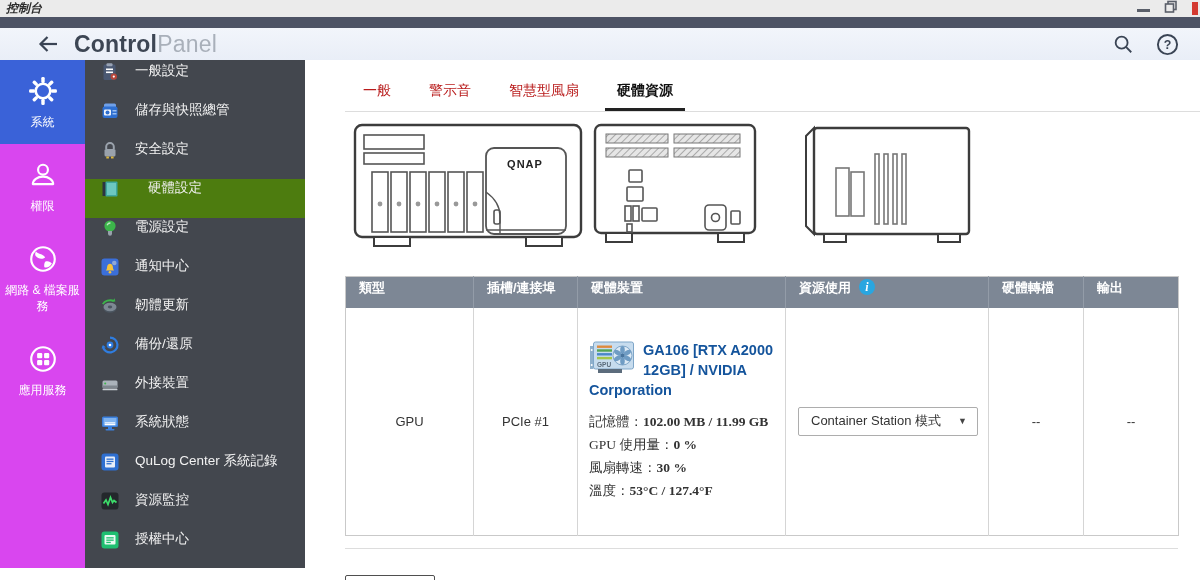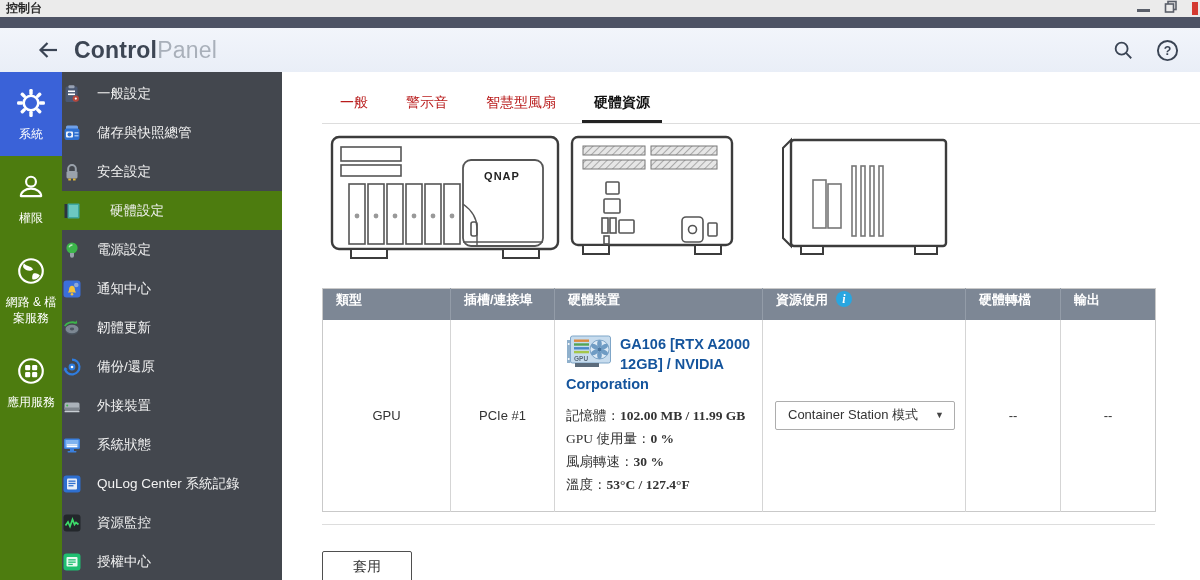--- a/index.html
+++ b/index.html
@@ -1,56 +1,56 @@
 <!DOCTYPE html>
 <html><head>
 <meta charset="utf-8">
 <style>
   * { margin:0; padding:0; box-sizing:border-box; }
   html,body { width:1200px; height:580px; overflow:hidden;
     font-family:"Liberation Sans","DejaVu Sans",sans-serif; background:#fff; }
 
   
   .titlebar { height:17px; background:#ebebeb; display:flex; align-items:center;
-    padding-left:6px; position:relative; }
+    padding-left:6px; position:relative;font-style:italic; }
   .titlebar .win-title { font-size:12px; font-weight:bold; color:#2b2b2b; }
   .win-controls { position:absolute; right:0; top:0; height:17px; display:flex;
     align-items:center; gap:14px; padding-right:2px; }
   .min-icon { width:13px; height:3px; background:#5a5f6a; margin-bottom:-4px; }
   .close-sliver { width:6px; height:13px; background:#d43a31; }
 
   
   .appbar { height:11px; background:#4d5365; }
 
   
-  .header { height:44px; background:linear-gradient(#f2f5fb,#e9eef7);
+  .header { height:32px; background:linear-gradient(#f2f5fb,#e9eef7);
     display:flex; align-items:center; padding:0 18px 0 34px; }
   .back-btn { width:28px; height:28px; display:flex; align-items:center;
     justify-content:center; cursor:pointer; }
   .app-title { font-size:23px; margin-left:12px; letter-spacing:.2px; }
   .app-title .t-bold { font-weight:bold; color:#3d4654; }
   .app-title .t-light { font-weight:normal; color:#a9b0ba; }
   .header-spacer { flex:1; }
   .hdr-icon { width:30px; height:30px; display:flex; align-items:center;
     justify-content:center; cursor:pointer; margin-left:14px; }
 
   
   .body-row { display:flex; height:508px; }
 
   
-  .rail { width:62px; background:#4d7c0f; color:#fff; flex-shrink:0; }
+  .rail { width:85px; background:#d946ef; color:#fff; flex-shrink:0; }
   .rail-item { display:flex; flex-direction:column; align-items:center;
     padding:16px 4px 14px; cursor:pointer; }
   .rail-item.active { background:#3a62d8; }
   .rail-item .rail-label { font-size:12px; margin-top:8px; text-align:center;
     line-height:16px; }
 
   
   .sidebar { width:220px; background:#43474e; flex-shrink:0; padding-top:2px; }
-  .side-item { display:flex; align-items:center; height:39px; 
+  .side-item { display:flex; align-items:flex-start; height:39px; padding-left:15px;
     cursor:pointer; }
   .side-item.selected { background:#4d7c0f;gap:13px; }
   .side-icon { width:20px; height:20px; flex-shrink:0; display:flex;
     align-items:center; justify-content:center; }
   .side-label { margin-left:15px; font-size:13.5px; color:#f2f2f2;
     white-space:nowrap; }
 
   
   .main { flex:1; background:#fff; padding-left:40px; position:relative; }
 
@@ -68,21 +68,21 @@
   .dev-rear { margin-right:42px; }
 
   
   .hw-table { margin-top:24px; width:833px; border:1px solid #c9c9c9;
     border-collapse:collapse; table-layout:fixed; }
   .hw-table th { background:#7d8795; color:#fff; font-size:13px; font-weight:bold;
     text-align:left; height:31px; padding:0 0 8px 13px; border-right:1px solid #939ca8;
     white-space:nowrap; overflow:hidden;margin-top:15px; }
   .hw-table th:last-child { border-right:none; }
   .hw-table td { border-right:1px solid #d5d5d5; vertical-align:middle;
-    font-size:13px; color:#333; height:192px; overflow:hidden; }
+    font-size:13px; color:#333; height:228px; overflow:hidden; }
   .hw-table td:last-child { border-right:none; }
   .cell-center { text-align:center; }
   .th-flex { display:flex; gap:8px; }
   .info-badge { width:16px; height:16px; border-radius:50%; background:#29a6e0;
     color:#fff; font-family:"Liberation Serif",serif; font-style:italic;
     font-weight:bold; font-size:12px; display:inline-flex; align-items:center;
     justify-content:center; flex-shrink:0; }
 
   .device-cell { padding:12px 0 12px 11px; }
   .dev-head { overflow:hidden; }

